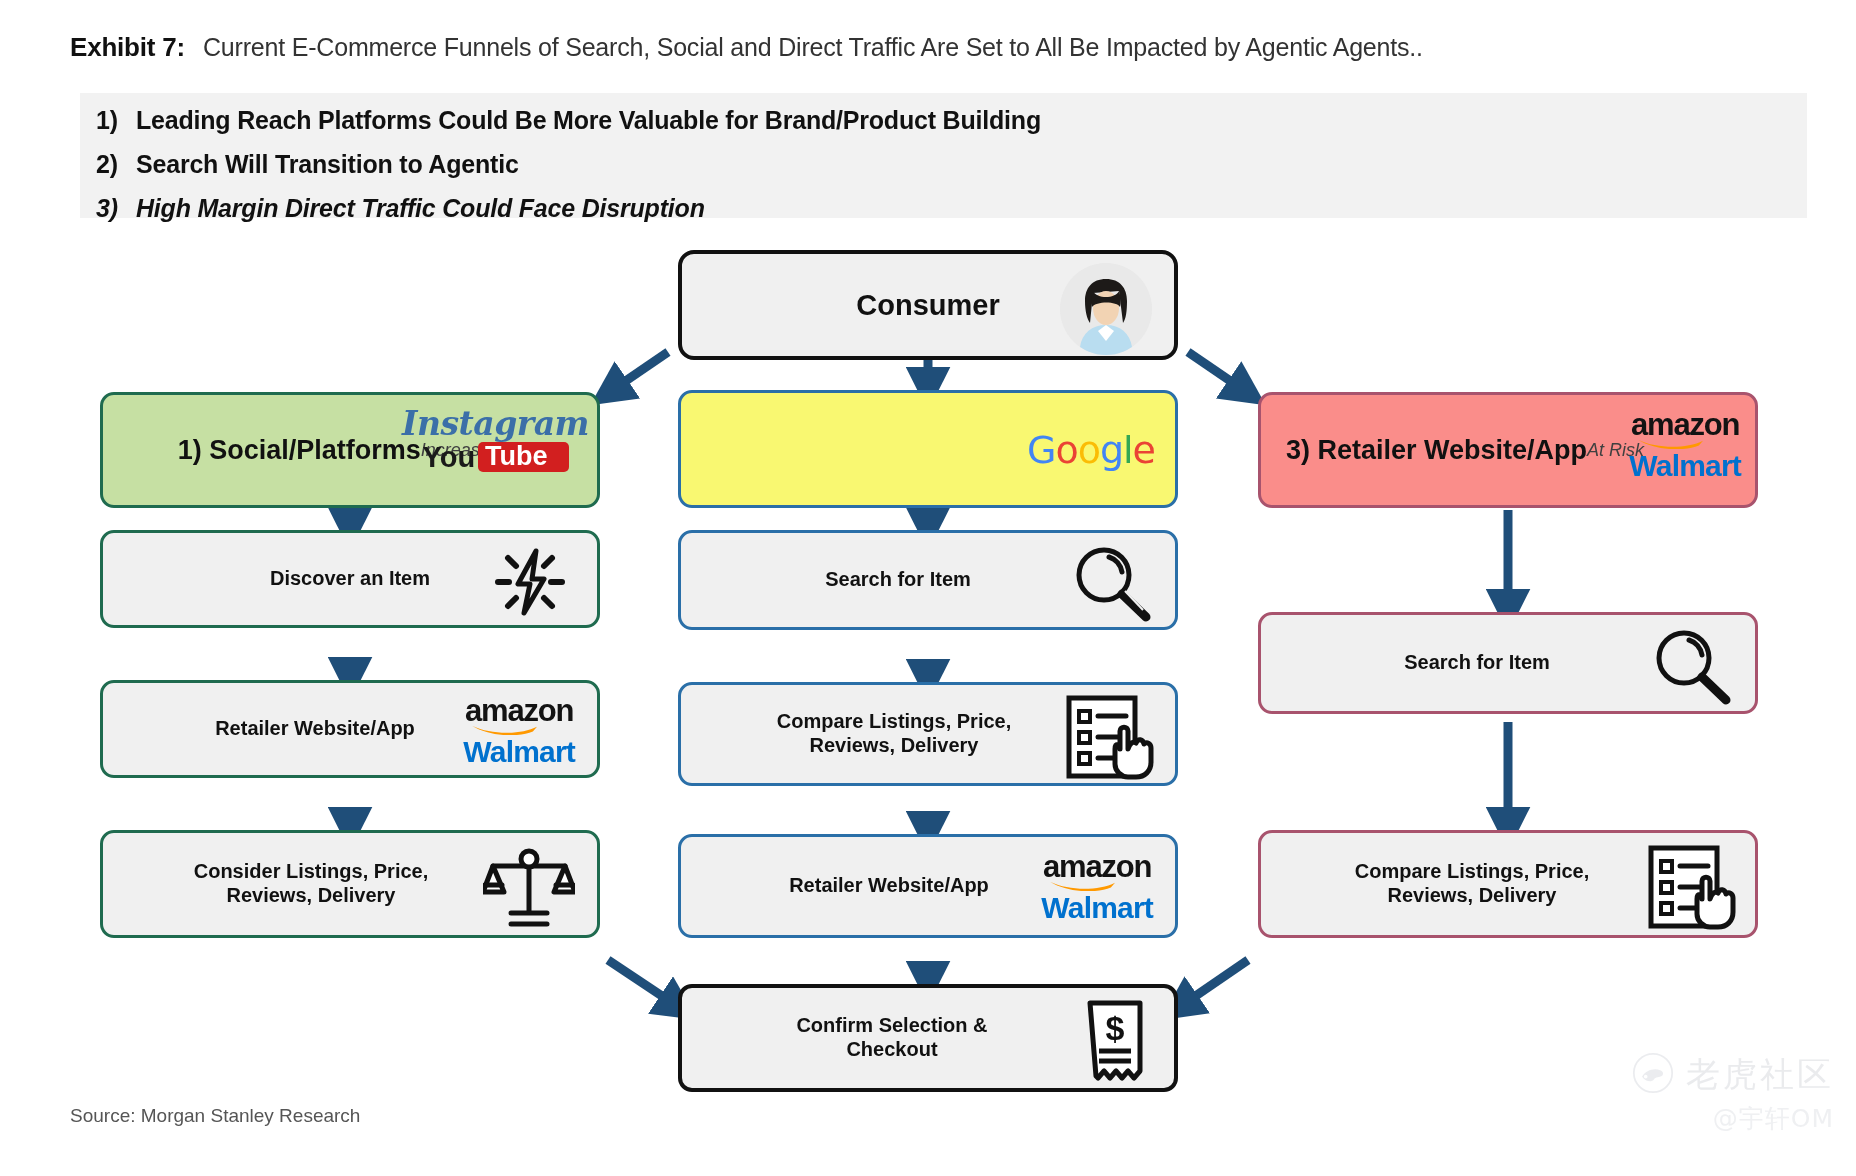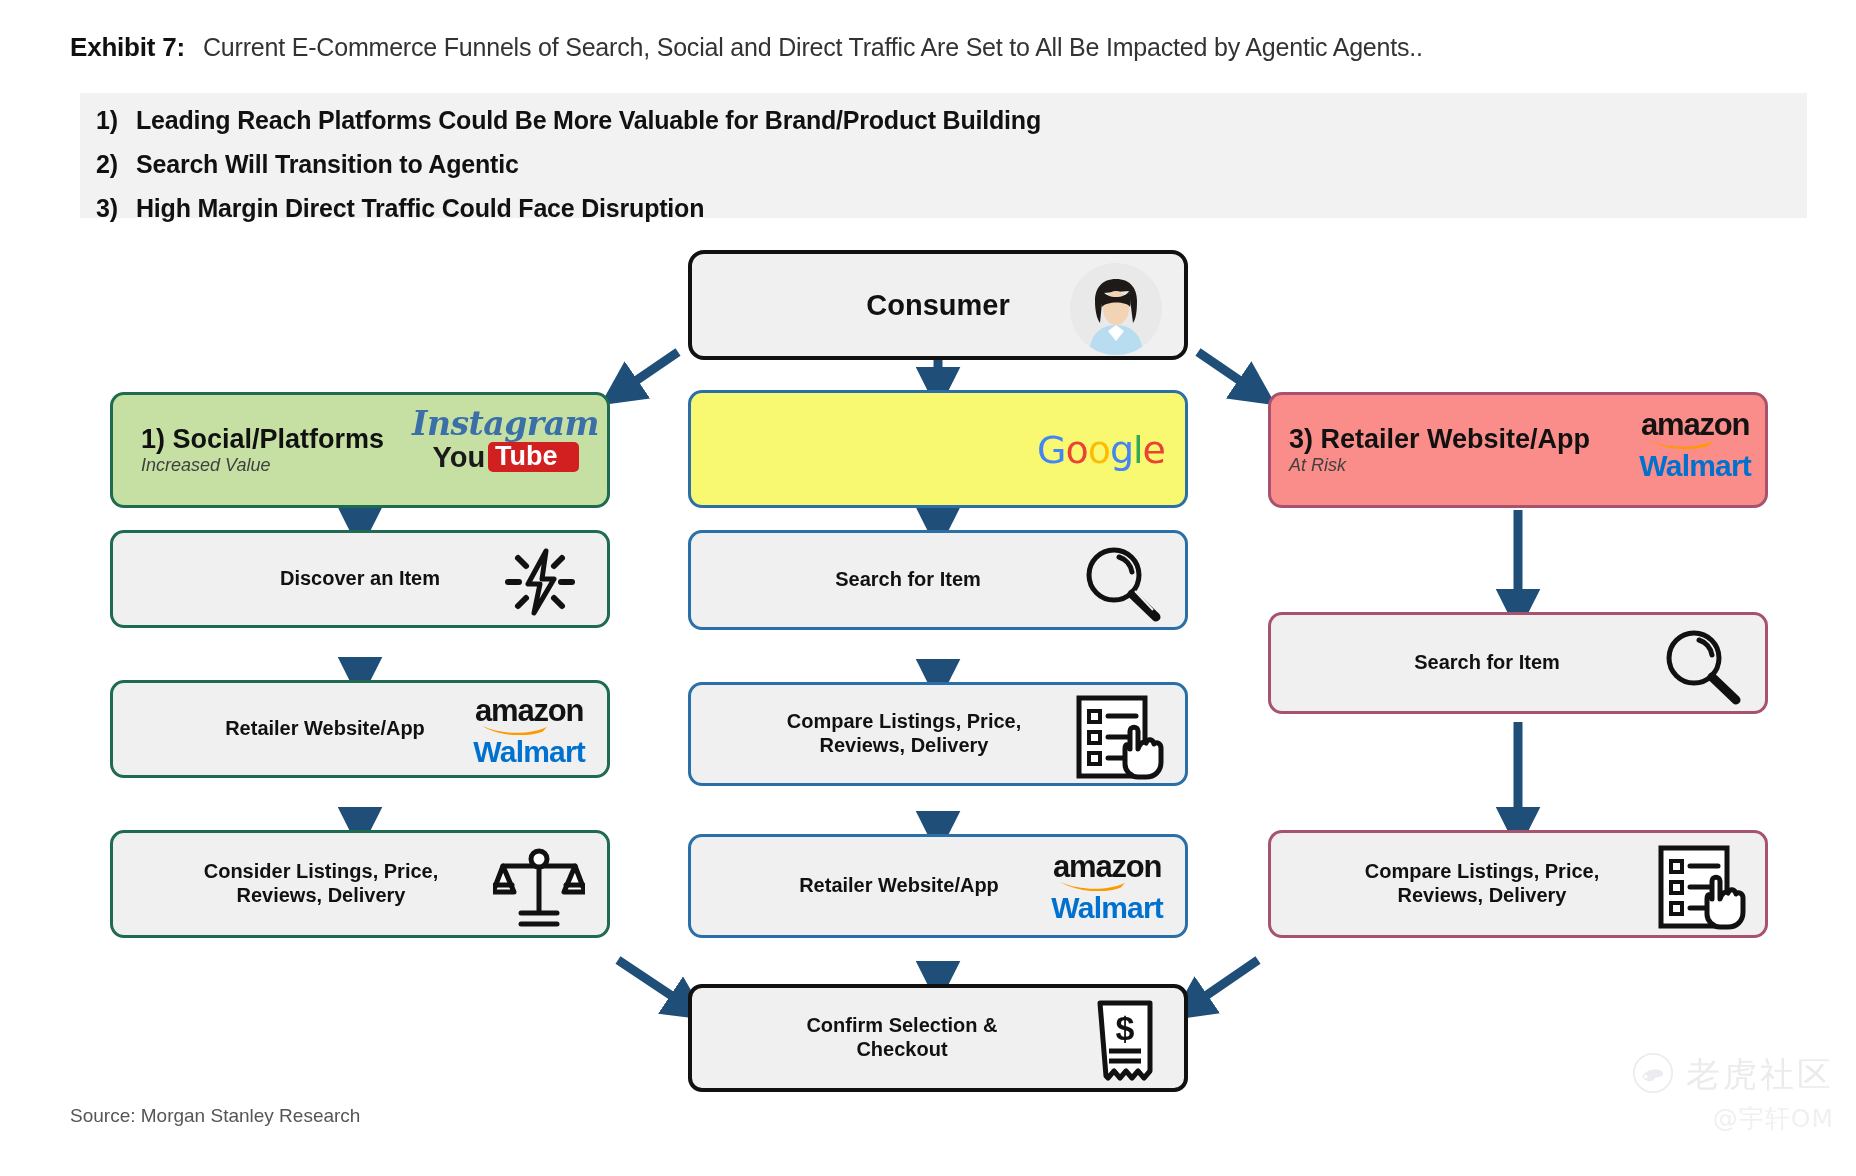--- a/index.html
+++ b/index.html
@@ -40,24 +40,24 @@
   .takeaway-item {
     position: absolute;
     left: 16px;
     font-size: 25px; font-weight: bold; color: #111111;
     white-space: nowrap;
     letter-spacing: -0.2px;
   }
   .takeaway-item .num { display: inline-block; width: 40px; }
   .ti0 { top: 13px; }
   .ti1 { top: 57px; }
-  .ti2 { top: 101px; }
-
-  
-  .flow { position: absolute; left: 10px; top: 0; width: 1660px; height: 1176px; }
+  .ti2 { top: 101px; font-style: italic; }
+
+  
+  .flow { position: absolute; left: 0; top: 0; width: 1660px; height: 1176px; }
   .arrow-layer {
     position: absolute; left: 0; top: 0;
     width: 1856px; height: 1176px;
     pointer-events: none;
   }
 
   
   .node {
     position: absolute;
     box-sizing: border-box;
@@ -87,22 +87,22 @@
   .b-pink   { border-color: #a8536d; }
 
   
   .f-gray   { background: #f0f0f0; }
   .f-green  { background: #c6e0a3; }
   .f-yellow { background: #f9f871; }
   .f-red    { background: #fa8d8a; }
 
   
   .hdr-node-text {
-    display: flex; flex-direction: column;
-    align-items: flex-start; justify-content: center;
+    display: flex; flex-direction: row;
+    align-items: center; justify-content: center;
   }
   .hdr-line1 { font-size: 27px; font-weight: bold; color: #111; white-space: nowrap; }
   .hdr-line2 { font-size: 18px; font-style: italic; color: #404040; white-space: nowrap; }
 
   
   .logo-instagram {
     font-family: "DejaVu Serif", serif;
     font-style: italic;
     font-weight: bold;
     font-size: 33px;

